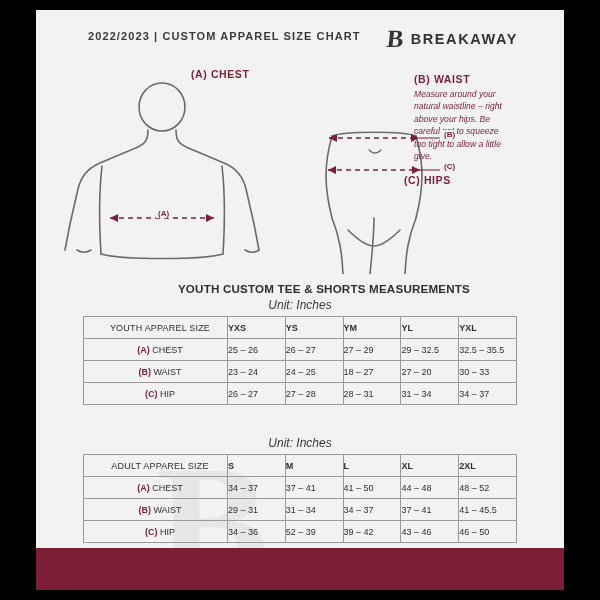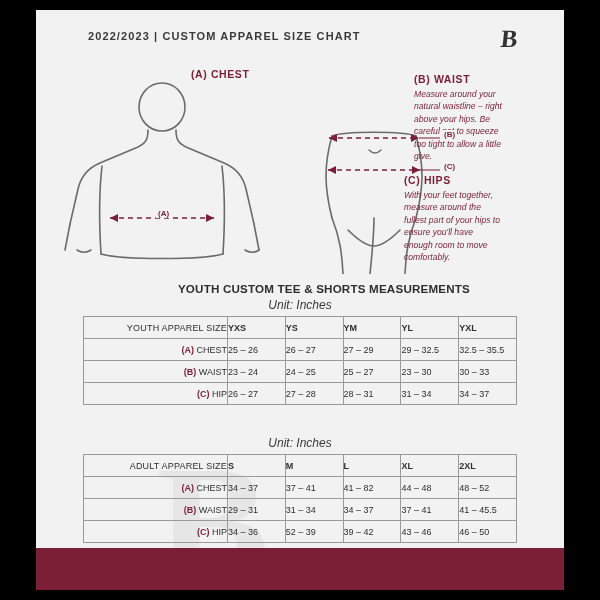--- a/index.html
+++ b/index.html
@@ -154,21 +154,21 @@
   }
   table.size-table th, table.size-table td {
     border: 1px solid #9a9a9a;
     height: 21px;
     font-size: 9px;
     color: #2e2e2e;
     text-align: left;
     padding: 0;
   }
   table.size-table th.rowhead, table.size-table td.rowhead {
-    text-align: right;
+    text-align: center;
     padding-left: 9px;
     width: 134px;
     font-weight: normal;
     margin-top: 8px;
   }
   table.size-table th {
     font-weight: bold;
     font-size: 9px;
   }
   table.size-table th.rowhead {
@@ -191,20 +191,21 @@
 <body>
 
 <div class="page">
 
   <div class="watermark">B</div>
 
   <div class="header">
     <div class="header-title">2022/2023   |   CUSTOM APPAREL SIZE CHART</div>
     <div class="brand">
       <div class="brand-mark">B</div>
+      <div class="brand-name">BREAKAWAY</div>
     </div>
   </div>
 
   <div class="diagram">
     <svg class="figure-svg" width="528" height="216" viewBox="0 0 528 216">
       <g fill="none" stroke="#6b6b6b" stroke-width="1.6" stroke-linecap="round" stroke-linejoin="round">
 
         <path d="M126 25 c-13 0 -23 11 -23 24 c0 13 10 24 23 24 c13 0 23 -11 23 -24 c0 -13 -10 -24 -23 -24 z"></path>
         <path d="M112 72 c0 9 -2 13 -10 17 l-38 16 c-12 5 -19 13 -22 26 l-8 35"></path>
         <path d="M140 72 c0 9 2 13 10 17 l38 16 c12 5 19 13 22 26 l8 35"></path>
@@ -252,21 +253,20 @@
 
     <div class="lbl" id="lbl-chest">
       <div class="lbl-title">(A) CHEST</div>
     </div>
     <div class="lbl" id="lbl-waist">
       <div class="lbl-title">(B) WAIST</div>
       <div class="lbl-body">Measure around your natural waistline – right above your hips. Be careful not to squeeze too tight to allow a little give.</div>
     </div>
     <div class="lbl" id="lbl-hips">
       <div class="lbl-title">(C) HIPS</div>
-      <div class="lbl-body">With your feet together, measure around the fullest part of your hips to ensure you'll have enough room to move comfortably.</div>
     </div>
 
     <div class="mini-tag" style="left:120px; top:151px;">(A)</div>
     <div class="mini-tag" style="left:406px; top:72px;">(B)</div>
     <div class="mini-tag" style="left:406px; top:104px;">(C)</div>
   </div>
 
   <div class="section-title" id="youth-title">YOUTH CUSTOM TEE &amp; SHORTS MEASUREMENTS</div>
   <div class="section-sub" id="youth-sub">Unit: Inches</div>
   <table class="size-table" id="youth-table">
@@ -286,22 +286,22 @@
         <td>25 – 26</td>
         <td>26 – 27</td>
         <td>27 – 29</td>
         <td>29 – 32.5</td>
         <td>32.5 – 35.5</td>
       </tr>
       <tr>
         <td class="rowhead"><span class="rh-code">(B)</span> <span>WAIST</span></td>
         <td>23 – 24</td>
         <td>24 – 25</td>
-        <td>25 – 27</td>
-        <td>23 – 30</td>
+        <td>18 – 27</td>
+        <td>27 – 20</td>
         <td>30 – 33</td>
       </tr>
       <tr>
         <td class="rowhead"><span class="rh-code">(C)</span> <span>HIP</span></td>
         <td>26 – 27</td>
         <td>27 – 28</td>
         <td>28 – 31</td>
         <td>31 – 34</td>
         <td>34 – 37</td>
       </tr>
@@ -318,21 +318,21 @@
         <th>L</th>
         <th>XL</th>
         <th>2XL</th>
       </tr>
     </thead>
     <tbody>
       <tr>
         <td class="rowhead"><span class="rh-code">(A)</span> <span>CHEST</span></td>
         <td>34 – 37</td>
         <td>37 – 41</td>
-        <td>41 – 82</td>
+        <td>41 – 50</td>
         <td>44 – 48</td>
         <td>48 – 52</td>
       </tr>
       <tr>
         <td class="rowhead"><span class="rh-code">(B)</span> <span>WAIST</span></td>
         <td>29 – 31</td>
         <td>31 – 34</td>
         <td>34 – 37</td>
         <td>37 – 41</td>
         <td>41 – 45.5</td>

